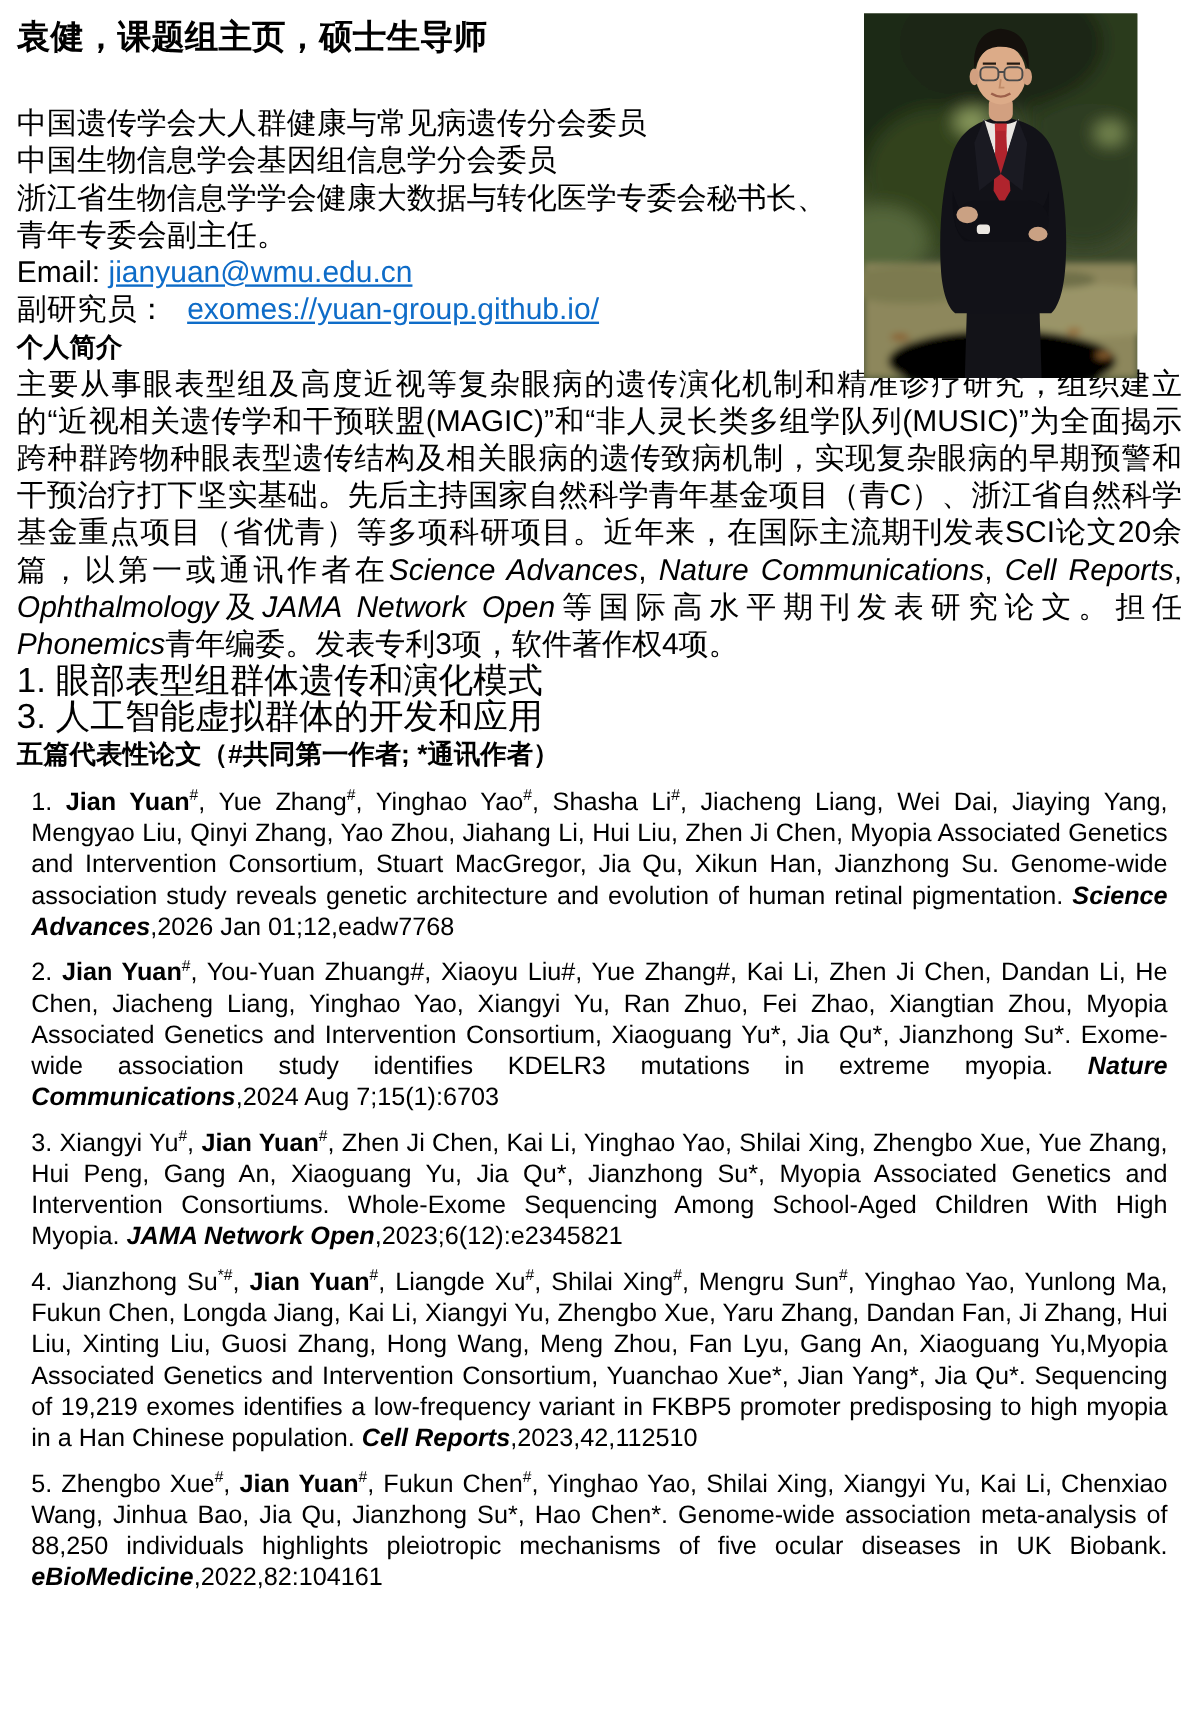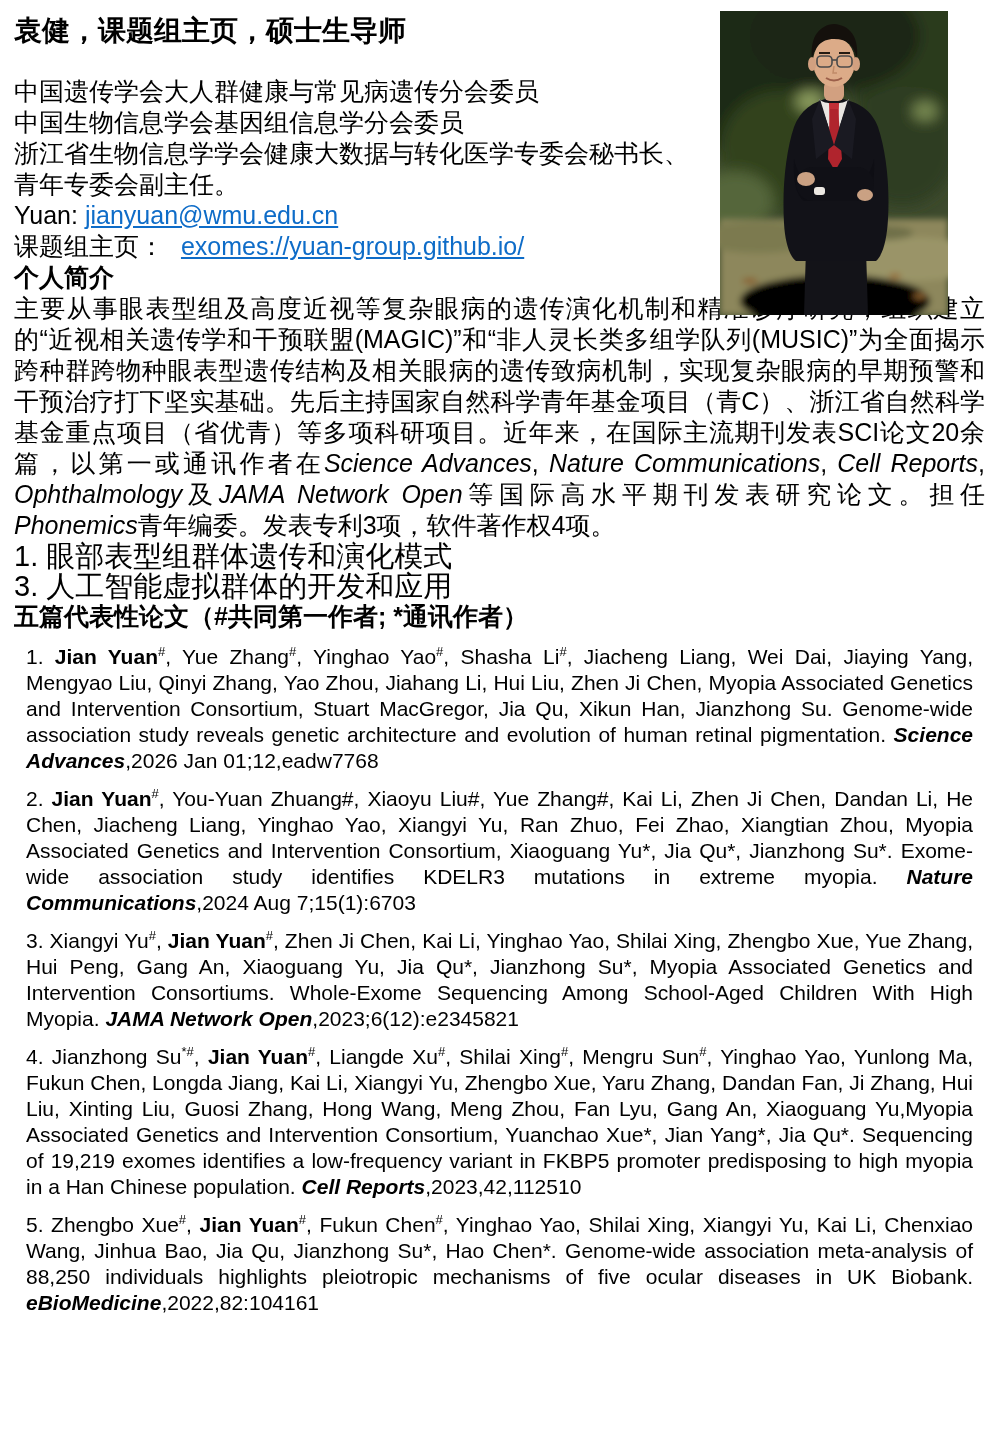--- a/index.html
+++ b/index.html
@@ -18,29 +18,29 @@
     margin: 2px 0 0 0;
   }
 
   .photo {
     position: absolute; top: 11px; left: 720px;
     width: 228px; height: 304px; overflow: hidden;
   }
   .photo svg { display: block; }
 
   .aff-block {
-    margin-top: 28px; max-width: 706px;
+    margin-top: 40px; max-width: 706px;
     font-size: 25px; line-height: 31px;
   }
   .aff-line { white-space: nowrap; }
   .contact-line a { color: var(--link); text-decoration: underline; }
   .hp-label { margin-right: 10px; }
 
   h2.sec {
-    font-size: 25px; line-height: 31px; font-weight: bold; margin: 0;
+    font-size: 22px; line-height: 31px; font-weight: bold; margin: 0;
   }
   .sec-intro    { margin-top: 32px; }
   .sec-research { margin-top: 31px; }
   .sec-papers   { margin-top: 33px; }
 
   .intro {
     font-size: 25px; line-height: 31px;
     text-align: justify; margin: 0;
   }
   .research-item { font-size: 29px; line-height: 30px; }
@@ -117,25 +117,25 @@
   </div>
 
   <h1 class="title">袁健，课题组主页，硕士生导师</h1>
 
   <div class="aff-block">
     <div class="aff-line">中国遗传学会大人群健康与常见病遗传分会委员</div>
     <div class="aff-line">中国生物信息学会基因组信息学分会委员</div>
     <div class="aff-line">浙江省生物信息学学会健康大数据与转化医学专委会秘书长、</div>
     <div class="aff-line">青年专委会副主任。</div>
     <div class="contact-line">
-      <span>Yuan:</span>
+      <span>Email:</span>
       <a href="#">jianyuan@wmu.edu.cn</a>
     </div>
     <div class="contact-line">
-      <span class="hp-label">课题组主页：</span>
+      <span class="hp-label">副研究员：</span>
       <a href="#">exomes://yuan-group.github.io/</a>
     </div>
   </div>
 
   <h2 class="sec sec-intro">个人简介</h2>
   <p class="intro"><span>主要从事眼表型组及高度近视等复杂眼病的遗传演化机制和精准诊疗研究，组织建立的“近视相关遗传学和干预联盟(MAGIC)”和“非人灵长类多组学队列(MUSIC)”为全面揭示跨种群跨物种眼表型遗传结构及相关眼病的遗传致病机制，实现复杂眼病的早期预警和干预治疗打下坚实基础。先后主持国家自然科学青年基金项目（青C）、浙江省自然科学基金重点项目（省优青）等多项科研项目。近年来，在国际主流期刊发表SCI论文20余篇，以第一或通讯作者在</span><span style="font-style: italic;">Science Advances</span><span>, </span><span style="font-style: italic;">Nature Communications</span><span>, </span><span style="font-style: italic;">Cell Reports</span><span>, </span><span style="font-style: italic;">Ophthalmology</span><span>及</span><span style="font-style: italic;">JAMA Network Open</span><span>等国际高水平期刊发表研究论文。担任</span><span style="font-style: italic;">Phonemics</span><span>青年编委。发表专利3项，软件著作权4项。</span></p>
 
   <div class="research-item">1. 眼部表型组群体遗传和演化模式</div>
   <div class="research-item">3. 人工智能虚拟群体的开发和应用</div>
 

